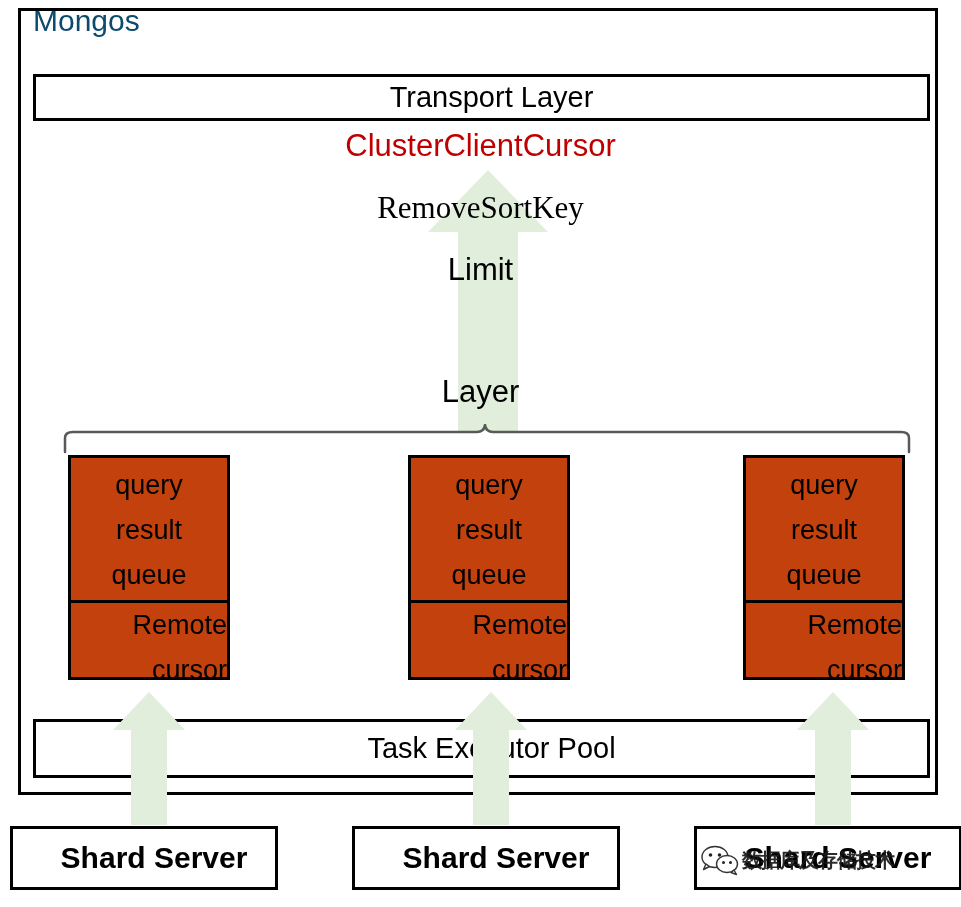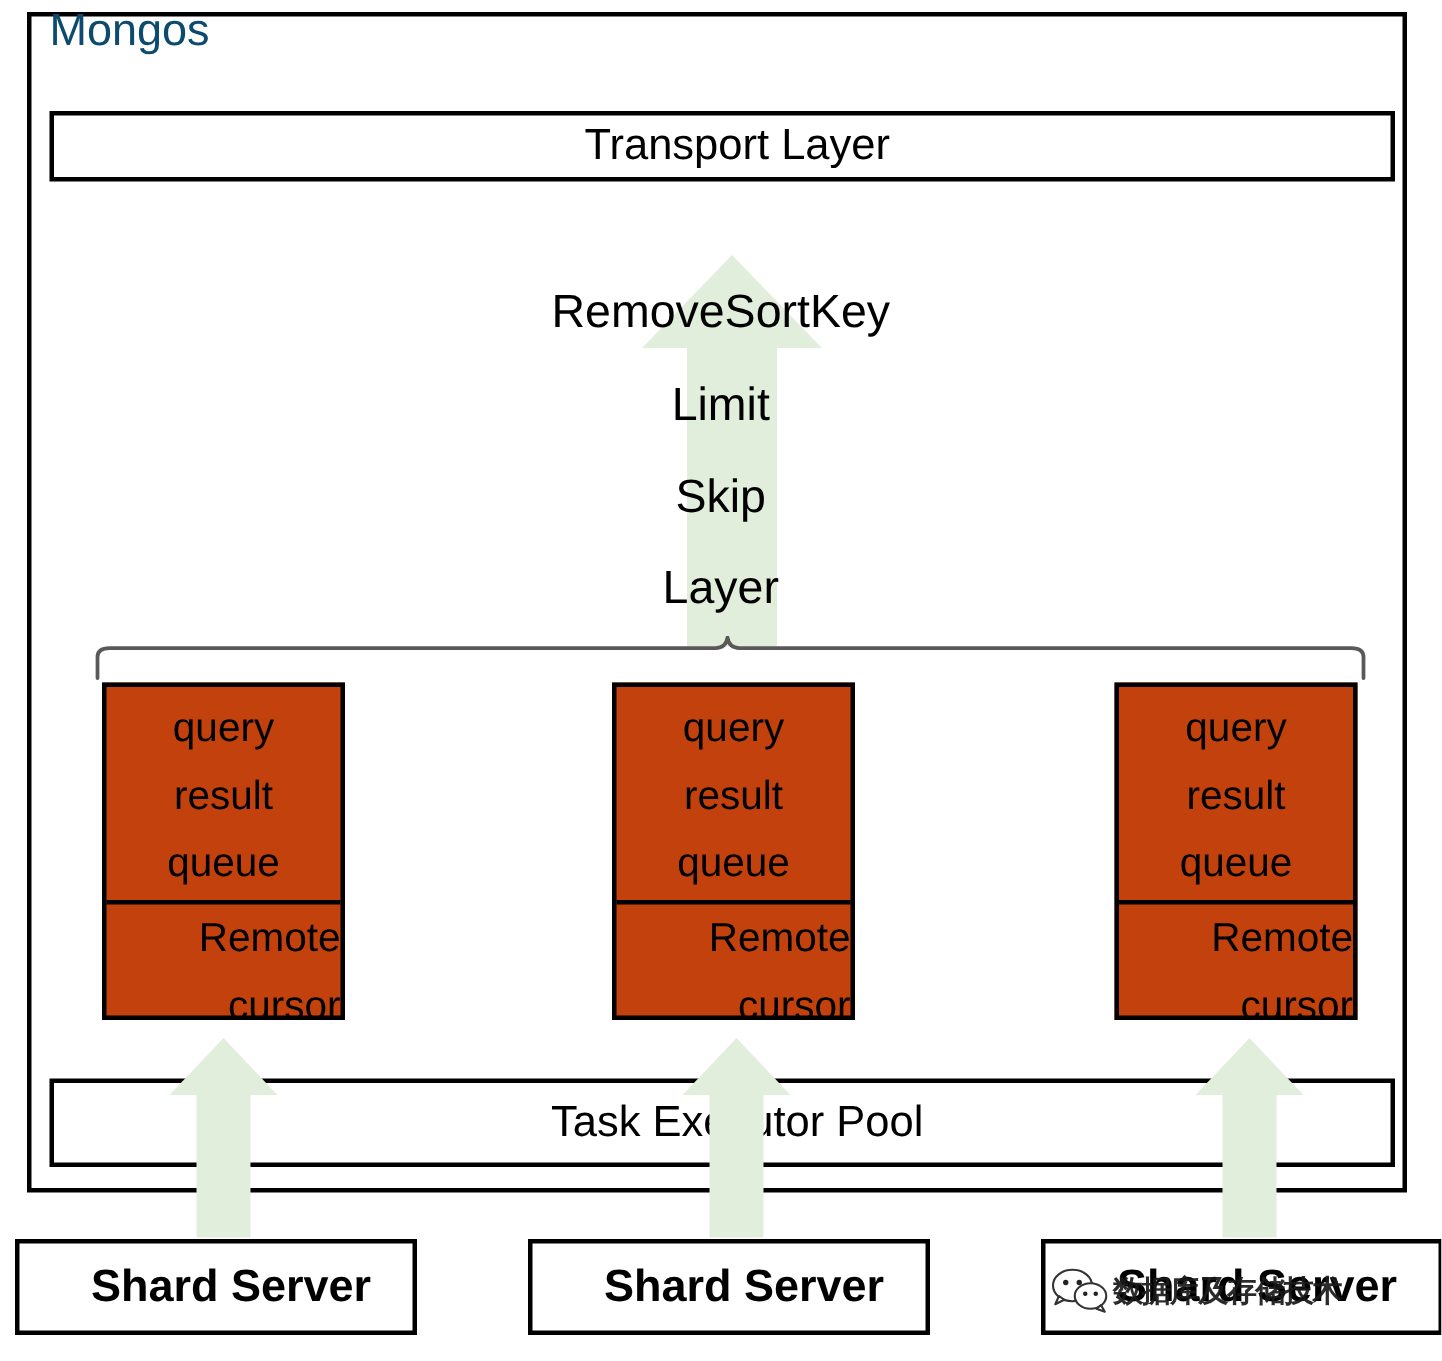--- a/index.html
+++ b/index.html
@@ -89,21 +89,21 @@
   .stage-text {
     position: absolute;
     width: 100%;
     text-align: center;
     font-size: 31px;
     color: #000000;
     z-index: 6;
     white-space: nowrap;
   }
   .stage-ccc { top: 128px; color: #c00000; }
-  .stage-rsk { top: 190px; }
+  .stage-rsk { top: 190px; font-family: Liberation Serif, serif; }
   .stage-limit { top: 252px; }
   .stage-skip { top: 313px; }
   .stage-merge { top: 374px; }
   .arrow-shaft {
     position: absolute;
     background: #e2eedc;
     z-index: 1;
   }
   .arrow-head {
     position: absolute;
@@ -244,23 +244,23 @@
   <div class="feed-head feed-3-head"></div>
   <div class="feed-shaft feed-3-shaft"></div>
 
   <div class="mongos-box"></div>
   <div class="mongos-title">Mongos</div>
 
   <div class="rect transport-layer">
     <span class="rect-label">Transport Layer</span>
   </div>
 
+  <div class="stage-text stage-ccc">ClusterClientCursor</div>
   <div class="stage-text stage-rsk">RemoveSortKey</div>
   <div class="stage-text stage-limit">Limit</div>
-  <div class="stage-text stage-skip">Skip</div>
   <div class="stage-text stage-merge">Layer</div>
 
   <svg class="brace" viewBox="0 0 848 30" preserveAspectRatio="none">
     <path d="M2,28 L2,14 Q2,8 10,8 L414,8 Q421,8 422,1 Q423,8 430,8 L838,8 Q846,8 846,14 L846,28" fill="none" stroke="#595959" stroke-width="2.5" stroke-linecap="round" stroke-linejoin="round"></path>
   </svg>
 
   <div class="queue-box q1">
     <div class="queue-top">
       <span class="qline">query</span>
       <span class="qline">result</span>

